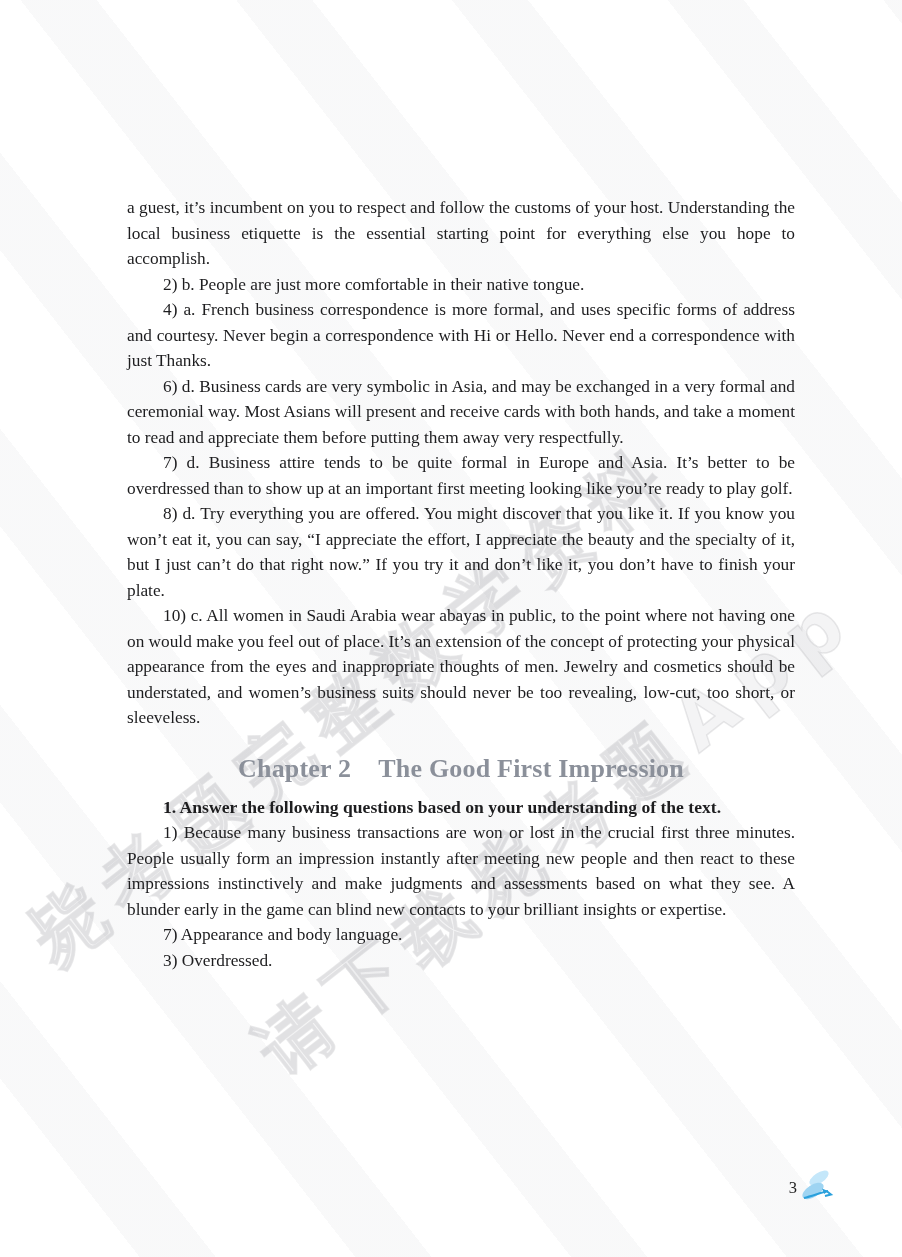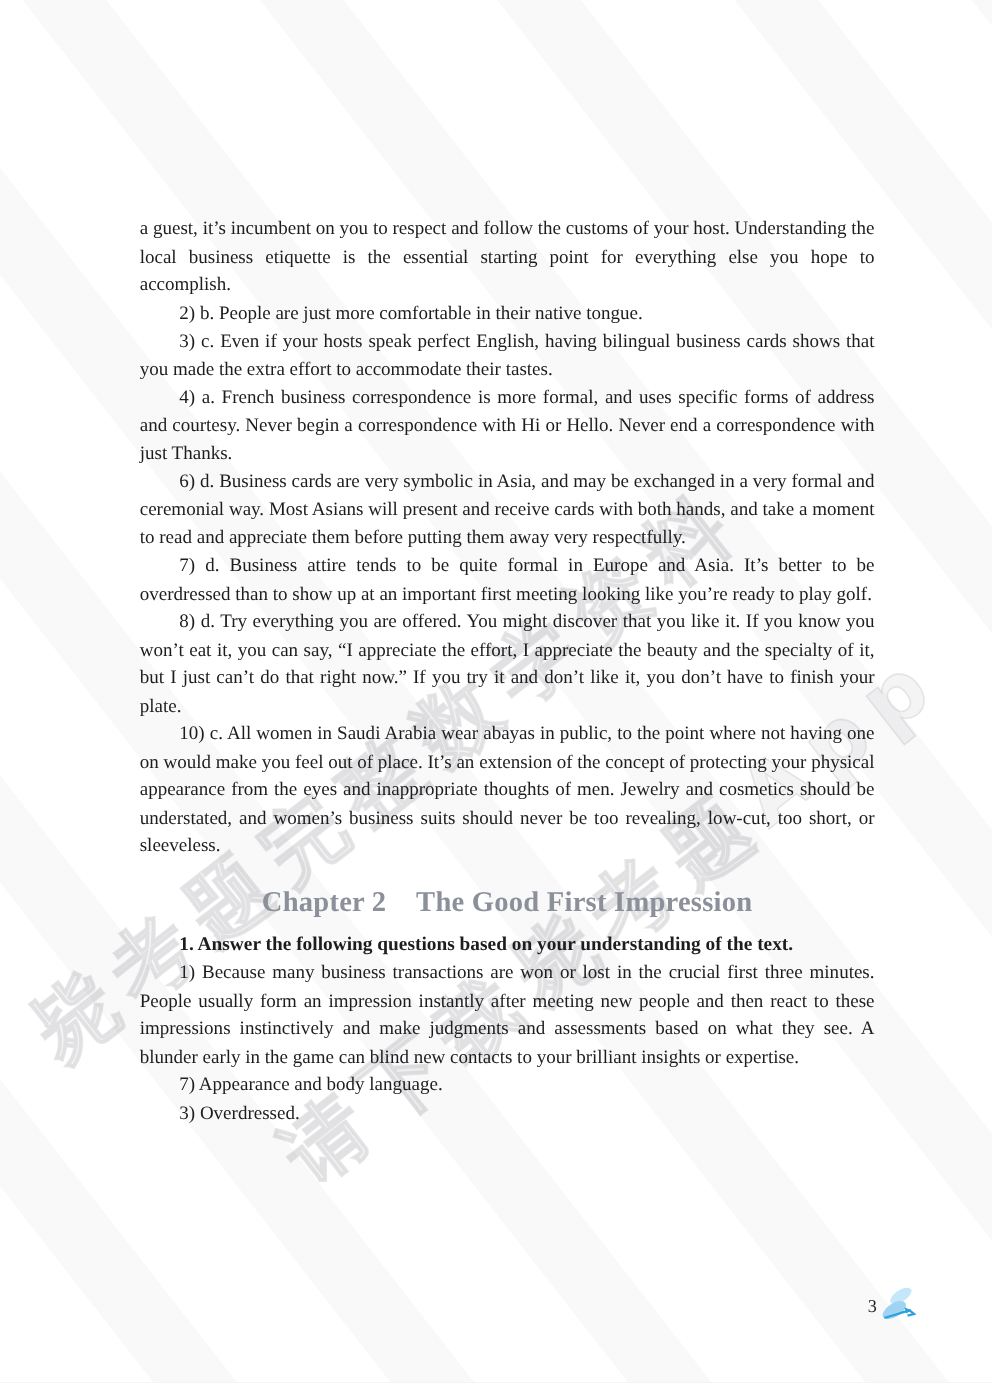--- a/index.html
+++ b/index.html
@@ -84,21 +84,20 @@
 <div class="page">
 
   <div class="stripes"></div>
 
   <div class="watermark wm1">毙考题完整数学资料</div>
   <div class="watermark wm2">请下载毙考题App</div>
 
   <div class="content">
     <p class="body-par no-indent">a guest, it’s incumbent on you to respect and follow the customs of your host. Understanding the local business etiquette is the essential starting point for everything else you hope to accomplish.</p>
     <p class="body-par">2) b. People are just more comfortable in their native tongue.</p>
-    <p class="body-par">3) c. Even if your hosts speak perfect English, having bilingual business cards shows that you made the extra effort to accommodate their tastes.</p>
     <p class="body-par">4) a. French business correspondence is more formal, and uses specific forms of address and courtesy. Never begin a correspondence with Hi or Hello. Never end a correspondence with just Thanks.</p>
     <p class="body-par">6) d. Business cards are very symbolic in Asia, and may be exchanged in a very formal and ceremonial way. Most Asians will present and receive cards with both hands, and take a moment to read and appreciate them before putting them away very respectfully.</p>
     <p class="body-par">7) d. Business attire tends to be quite formal in Europe and Asia. It’s better to be overdressed than to show up at an important first meeting looking like you’re ready to play golf.</p>
     <p class="body-par">8) d. Try everything you are offered. You might discover that you like it. If you know you won’t eat it, you can say, “I appreciate the effort, I appreciate the beauty and the specialty of it, but I just can’t do that right now.” If you try it and don’t like it, you don’t have to finish your plate.</p>
     <p class="body-par">10) c. All women in Saudi Arabia wear abayas in public, to the point where not having one on would make you feel out of place. It’s an extension of the concept of protecting your physical appearance from the eyes and inappropriate thoughts of men. Jewelry and cosmetics should be understated, and women’s business suits should never be too revealing, low-cut, too short, or sleeveless.</p>
 
     <h2 class="chapter">
       <span>Chapter 2</span><span class="gap"></span><span>The Good First Impression</span>
     </h2>
 

